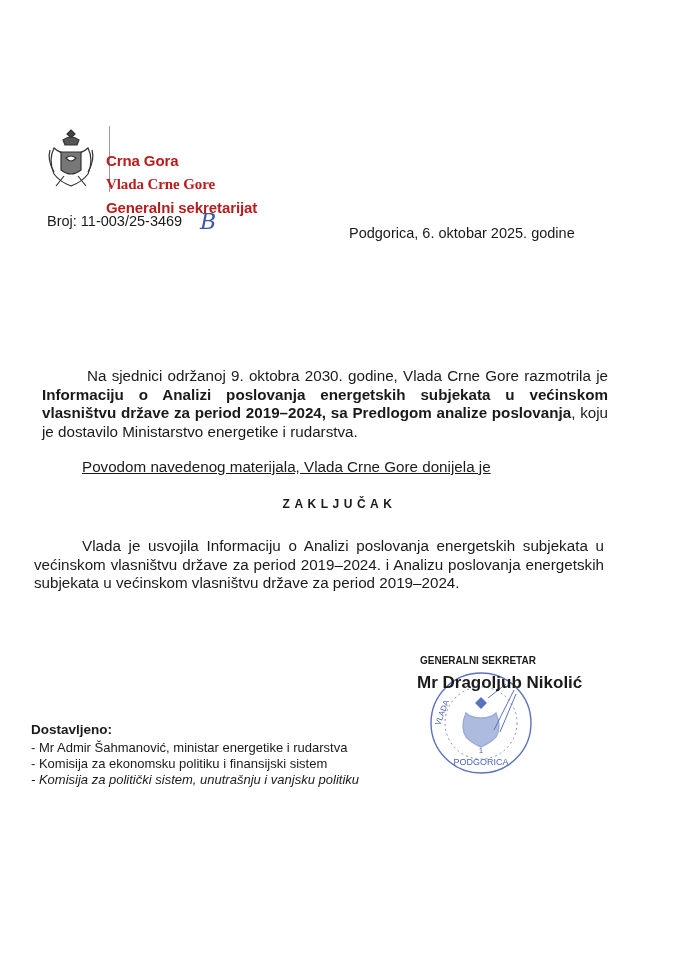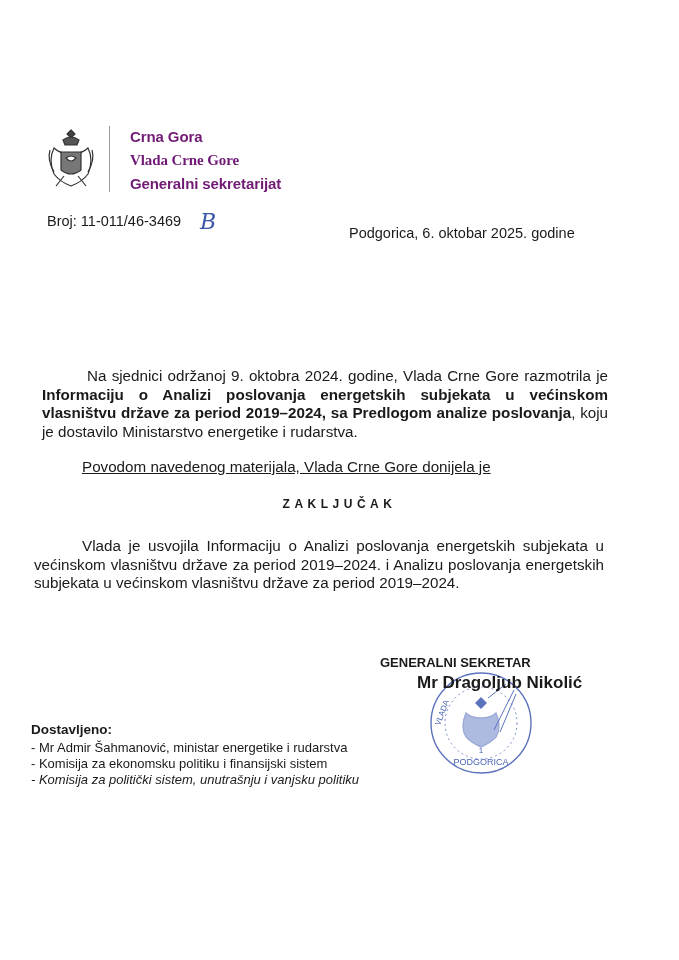--- a/index.html
+++ b/index.html
@@ -2,34 +2,34 @@
 <html><head>
 <meta charset="utf-8">
 <style>
   html, body { margin: 0; padding: 0; background: #ffffff; }
   body { width: 679px; height: 960px; position: relative; overflow: hidden;
          font-family: "Liberation Sans", sans-serif; color: #1a1a1a; }
   .abs { position: absolute; }
 
   .crest { left: 46px; top: 128px; width: 50px; height: 64px; }
   .vline { left: 109px; top: 126px; width: 1px; height: 66px; background: #9a9a9a; }
-  .head-line { left: 130px; font-size: 15px; font-weight: bold; color: #701a75; letter-spacing: -0.1px; }
+  .head-line { left: 106px; font-size: 15px; font-weight: bold; color: #b91c1c; letter-spacing: -0.1px; margin-top: 24px; }
 
   .broj { left: 47px; top: 213px; font-size: 14.5px; }
   .hand-b { left: 200px; top: 209px; font-size: 22px; color: #3b57a8; font-family: "DejaVu Serif", serif; font-style: italic; }
   .place-date { left: 349px; top: 225px; font-size: 14.5px; }
 
   .para { font-size: 15.2px; line-height: 18.5px; color: #1a1a1a; }
   .p1 { left: 42px; top: 367px; width: 566px; text-align: justify; text-align-last: left; text-indent: 45px; }
   .p1 b { font-weight: bold; }
   .p2 { left: 82px; top: 458px; font-size: 15.2px; text-decoration: underline; }
   .title { left: 0; width: 679px; top: 497px; text-align: center; font-size: 12px; font-weight: bold; letter-spacing: 4.5px; }
   .p3 { left: 34px; top: 537px; width: 570px; text-align: justify; text-align-last: left; text-indent: 48px; }
 
-  .sig-title { left: 380px; top: 655px; font-size: 13px; font-weight: bold; }
+  .sig-title { left: 420px; top: 655px; font-size: 10px; font-weight: bold; }
   .sig-name { left: 417px; top: 673px; font-size: 17px; font-weight: bold; }
   .stamp { left: 426px; top: 668px; width: 110px; height: 110px; }
 
   .dost-title { left: 31px; top: 722px; font-size: 13.5px; font-weight: bold; }
   .dost-item { left: 31px; font-size: 13px; }
 </style>
 </head>
 <body>
 
 <div class="abs crest">
@@ -43,25 +43,25 @@
       <path d="M18 48 l-8 10 M32 48 l8 10"></path>
       <path d="M20 30 q5 -4 10 0 q-5 6 -10 0z" fill="#fff"></path>
     </g>
   </svg>
 </div>
 <div class="abs vline"></div>
 <div class="abs head-line" style="top:128px;">Crna Gora</div>
 <div class="abs head-line" style="top:152px;font-family:Liberation Serif, serif;">Vlada Crne Gore</div>
 <div class="abs head-line" style="top:175px;text-align:right;">Generalni sekretarijat</div>
 
-<div class="abs broj">Broj: 11-011/46-3469</div>
+<div class="abs broj">Broj: 11-003/25-3469</div>
 <div class="abs hand-b">B</div>
 <div class="abs place-date">Podgorica, 6. oktobar 2025. godine</div>
 
-<div class="abs para p1"><span>Na sjednici održanoj 9. oktobra 2024. godine, Vlada Crne Gore razmotrila je </span><b>Informaciju o Analizi poslovanja energetskih subjekata u većinskom vlasništvu države za period 2019–2024, sa Predlogom analize poslovanja</b><span>, koju je dostavilo Ministarstvo energetike i rudarstva.</span></div>
+<div class="abs para p1"><span>Na sjednici održanoj 9. oktobra 2030. godine, Vlada Crne Gore razmotrila je </span><b>Informaciju o Analizi poslovanja energetskih subjekata u većinskom vlasništvu države za period 2019–2024, sa Predlogom analize poslovanja</b><span>, koju je dostavilo Ministarstvo energetike i rudarstva.</span></div>
 <div class="abs para p2">Povodom navedenog materijala, Vlada Crne Gore donijela je</div>
 
 <div class="abs title">ZAKLJUČAK</div>
 <div class="abs para p3">Vlada je usvojila Informaciju o Analizi poslovanja energetskih subjekata u većinskom vlasništvu države za period 2019–2024. i Analizu poslovanja energetskih subjekata u većinskom vlasništvu države za period 2019–2024.</div>
 
 <div class="abs stamp">
   <svg width="110" height="110" viewBox="0 0 110 110">
     <g fill="none" stroke="#4a63b5" stroke-width="1.4" opacity="0.9">
       <circle cx="55" cy="55" r="50"></circle>
       <circle cx="55" cy="55" r="36" stroke-width="0.8" stroke-dasharray="2 3"></circle>

